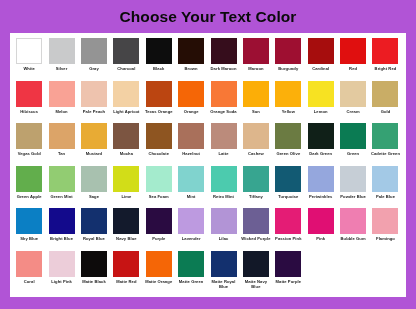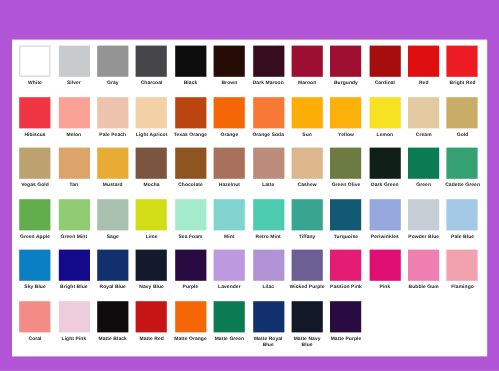--- a/index.html
+++ b/index.html
@@ -79,20 +79,21 @@
     width: 32px;
     word-wrap: break-word;
     letter-spacing: 0.08px;
   }
 </style>
 </head>
 <body>
 
 <div id="page">
 
+  <div id="title">Choose Your Text Color</div>
 
   <div id="card">
     <div id="rows-container">
         <div class="palette-row">
           <div class="swatch-cell">
             <div class="swatch bordered" style="background-color: rgb(255, 255, 255);"></div>
             <div class="swatch-label">White</div>
           </div>
           <div class="swatch-cell">
             <div class="swatch" style="background-color: rgb(201, 202, 203);"></div>

